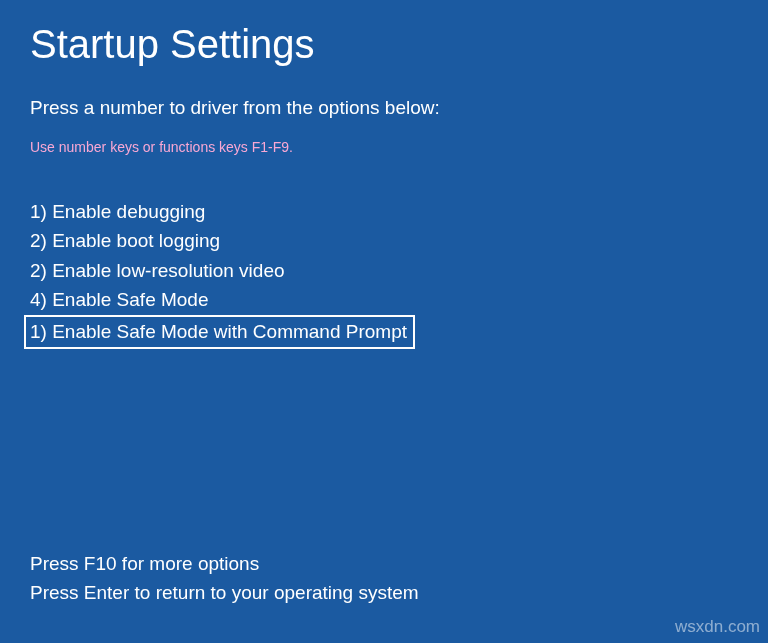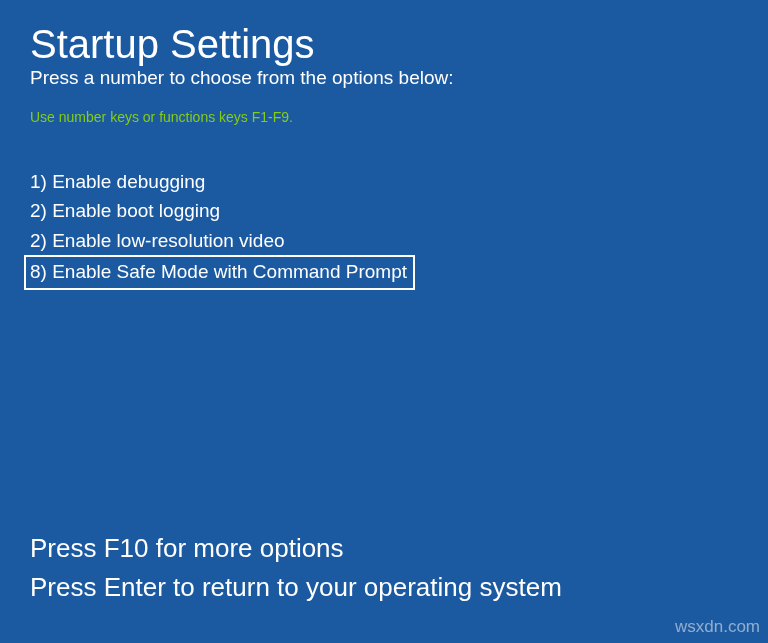--- a/index.html
+++ b/index.html
@@ -14,31 +14,32 @@
       font-family: "Segoe UI", "Segoe UI Light", Arial, sans-serif;
       color: #ffffff;
       padding: 22px 30px 20px 30px;
       overflow: hidden;
       position: relative;
     }
     .title {
       font-size: 40px;
       font-weight: 300;
       letter-spacing: 0px;
+      margin-bottom: 30px;
     }
     .subtitle {
       font-size: 19px;
       font-weight: 400;
       margin-bottom: 20px;
     }
     .hint {
       font-size: 14px;
       font-weight: 400;
       margin-bottom: 42px;
-      color: #84cc16;
+      color: #f9a8d4;
     }
     .options {
       margin-bottom: 90px;
     }
     .option {
       font-size: 19px;
       font-weight: 400;
       line-height: 1.55;
       display: inline-block;
     }
@@ -49,47 +50,48 @@
       border: 2px solid #ffffff;
       padding: 0px 6px 1px 4px;
       margin-left: -6px;
     }
     .footer {
       position: absolute;
       bottom: 36px;
       left: 30px;
     }
     .footer-line {
-      font-size: 26px;
+      font-size: 19px;
       font-weight: 400;
       line-height: 1.5;
     }
     .watermark {
       position: absolute;
       bottom: 6px;
       right: 8px;
       font-size: 17px;
       color: rgba(255,255,255,0.5);
       font-family: Arial, sans-serif;
     }
   </style>
 </head>
 <body>
 
 <h1 class="title">Startup Settings</h1>
 
-<div class="subtitle">Press a number to choose from the options below:</div>
+<div class="subtitle">Press a number to driver from the options below:</div>
 
 <div class="hint">Use number keys or functions keys F1-F9.</div>
 
 <div class="options" id="options-container">
     <div class="option-row"><span class="option">1) Enable debugging</span></div>
     <div class="option-row"><span class="option">2) Enable boot logging</span></div>
     <div class="option-row"><span class="option">2) Enable low-resolution video</span></div>
-    <div class="option-row"><span class="option highlighted">8) Enable Safe Mode with Command Prompt</span></div>
+    <div class="option-row"><span class="option">4) Enable Safe Mode</span></div>
+    <div class="option-row"><span class="option highlighted">1) Enable Safe Mode with Command Prompt</span></div>
   </div>
 
 <div class="footer">
   <div class="footer-line">Press F10 for more options</div>
   <div class="footer-line">Press Enter to return to your operating system</div>
 </div>
 
 <div class="watermark">wsxdn.com</div>
 
 </body></html>

